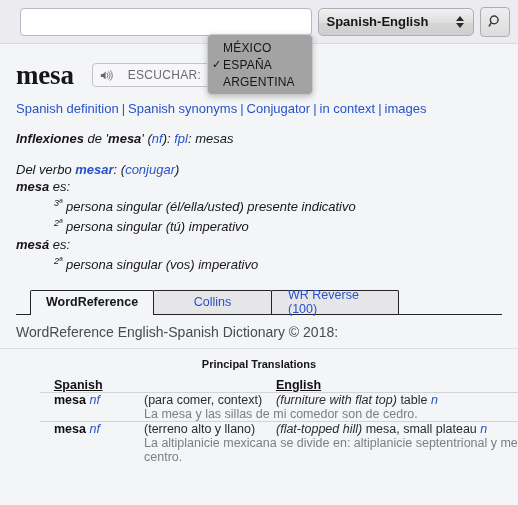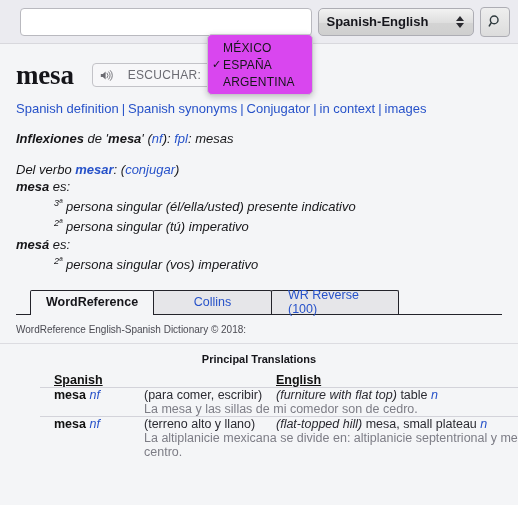--- a/index.html
+++ b/index.html
@@ -123,21 +123,21 @@
   }
   .listen-btn .label { margin-left: 15px; }
   .spk { display:block; }
 
   
   .region-menu {
     position: absolute;
     left: 207px;
     top: -10px;
     width: 104px;
-    background: #d946ef;
+    background: #a3a3a3;
     border: 1px solid #c6c6cb;
     border-radius: 5px;
     box-shadow: 0 2px 6px rgba(0,0,0,.22);
     padding: 4px 0;
     z-index: 30;
   }
   .region-item {
     display: flex;
     align-items: center;
     height: 17px;
@@ -210,21 +210,21 @@
     position: absolute;
     left: 0; right: 0; bottom: -1px;
     height: 1px;
     background: #f4f5f7;
   }
   .tab-w { width: 124px; }
   .tab-c { width: 119px; }
   .tab-r { width: 128px; }
 
   .copyright {
-    font-size: 10px;
+    font-size: 14px;
     color: #4a4a52;
     padding: 9px 8px 8px 16px;
     border-bottom: 1px solid #dcdce1;
   }
   .princ {
     text-align: center;
     font-weight: bold;
     font-size: 11px;
     color: #15151a;
     padding: 9px 0 8px 0;
@@ -365,21 +365,21 @@
     <td class="col-a"><span class="hdr-u">Spanish</span></td>
     <td class="col-b"></td>
     <td class="col-c"><span class="hdr-u">English</span></td>
   </tr>
 
   <tr class="sense-row">
     <td class="col-a">
       <span class="hw">mesa</span>
       <span class="pos">nf</span>
     </td>
-    <td class="col-b"><span class="ctx">(para comer, escribir)</span></td>
+    <td class="col-b"><span class="ctx">(para comer, context)</span></td>
     <td class="col-c">
       <span class="en-ctx">(furniture with flat top)</span>
       <span class="ctx">table</span>
       <span class="pos">n</span>
     </td>
   </tr>
   <tr class="ex-row">
     <td class="col-a"></td>
     <td class="col-b" colspan="2"><span>La mesa y las sillas de mi comedor son de cedro.</span></td>
   </tr>

